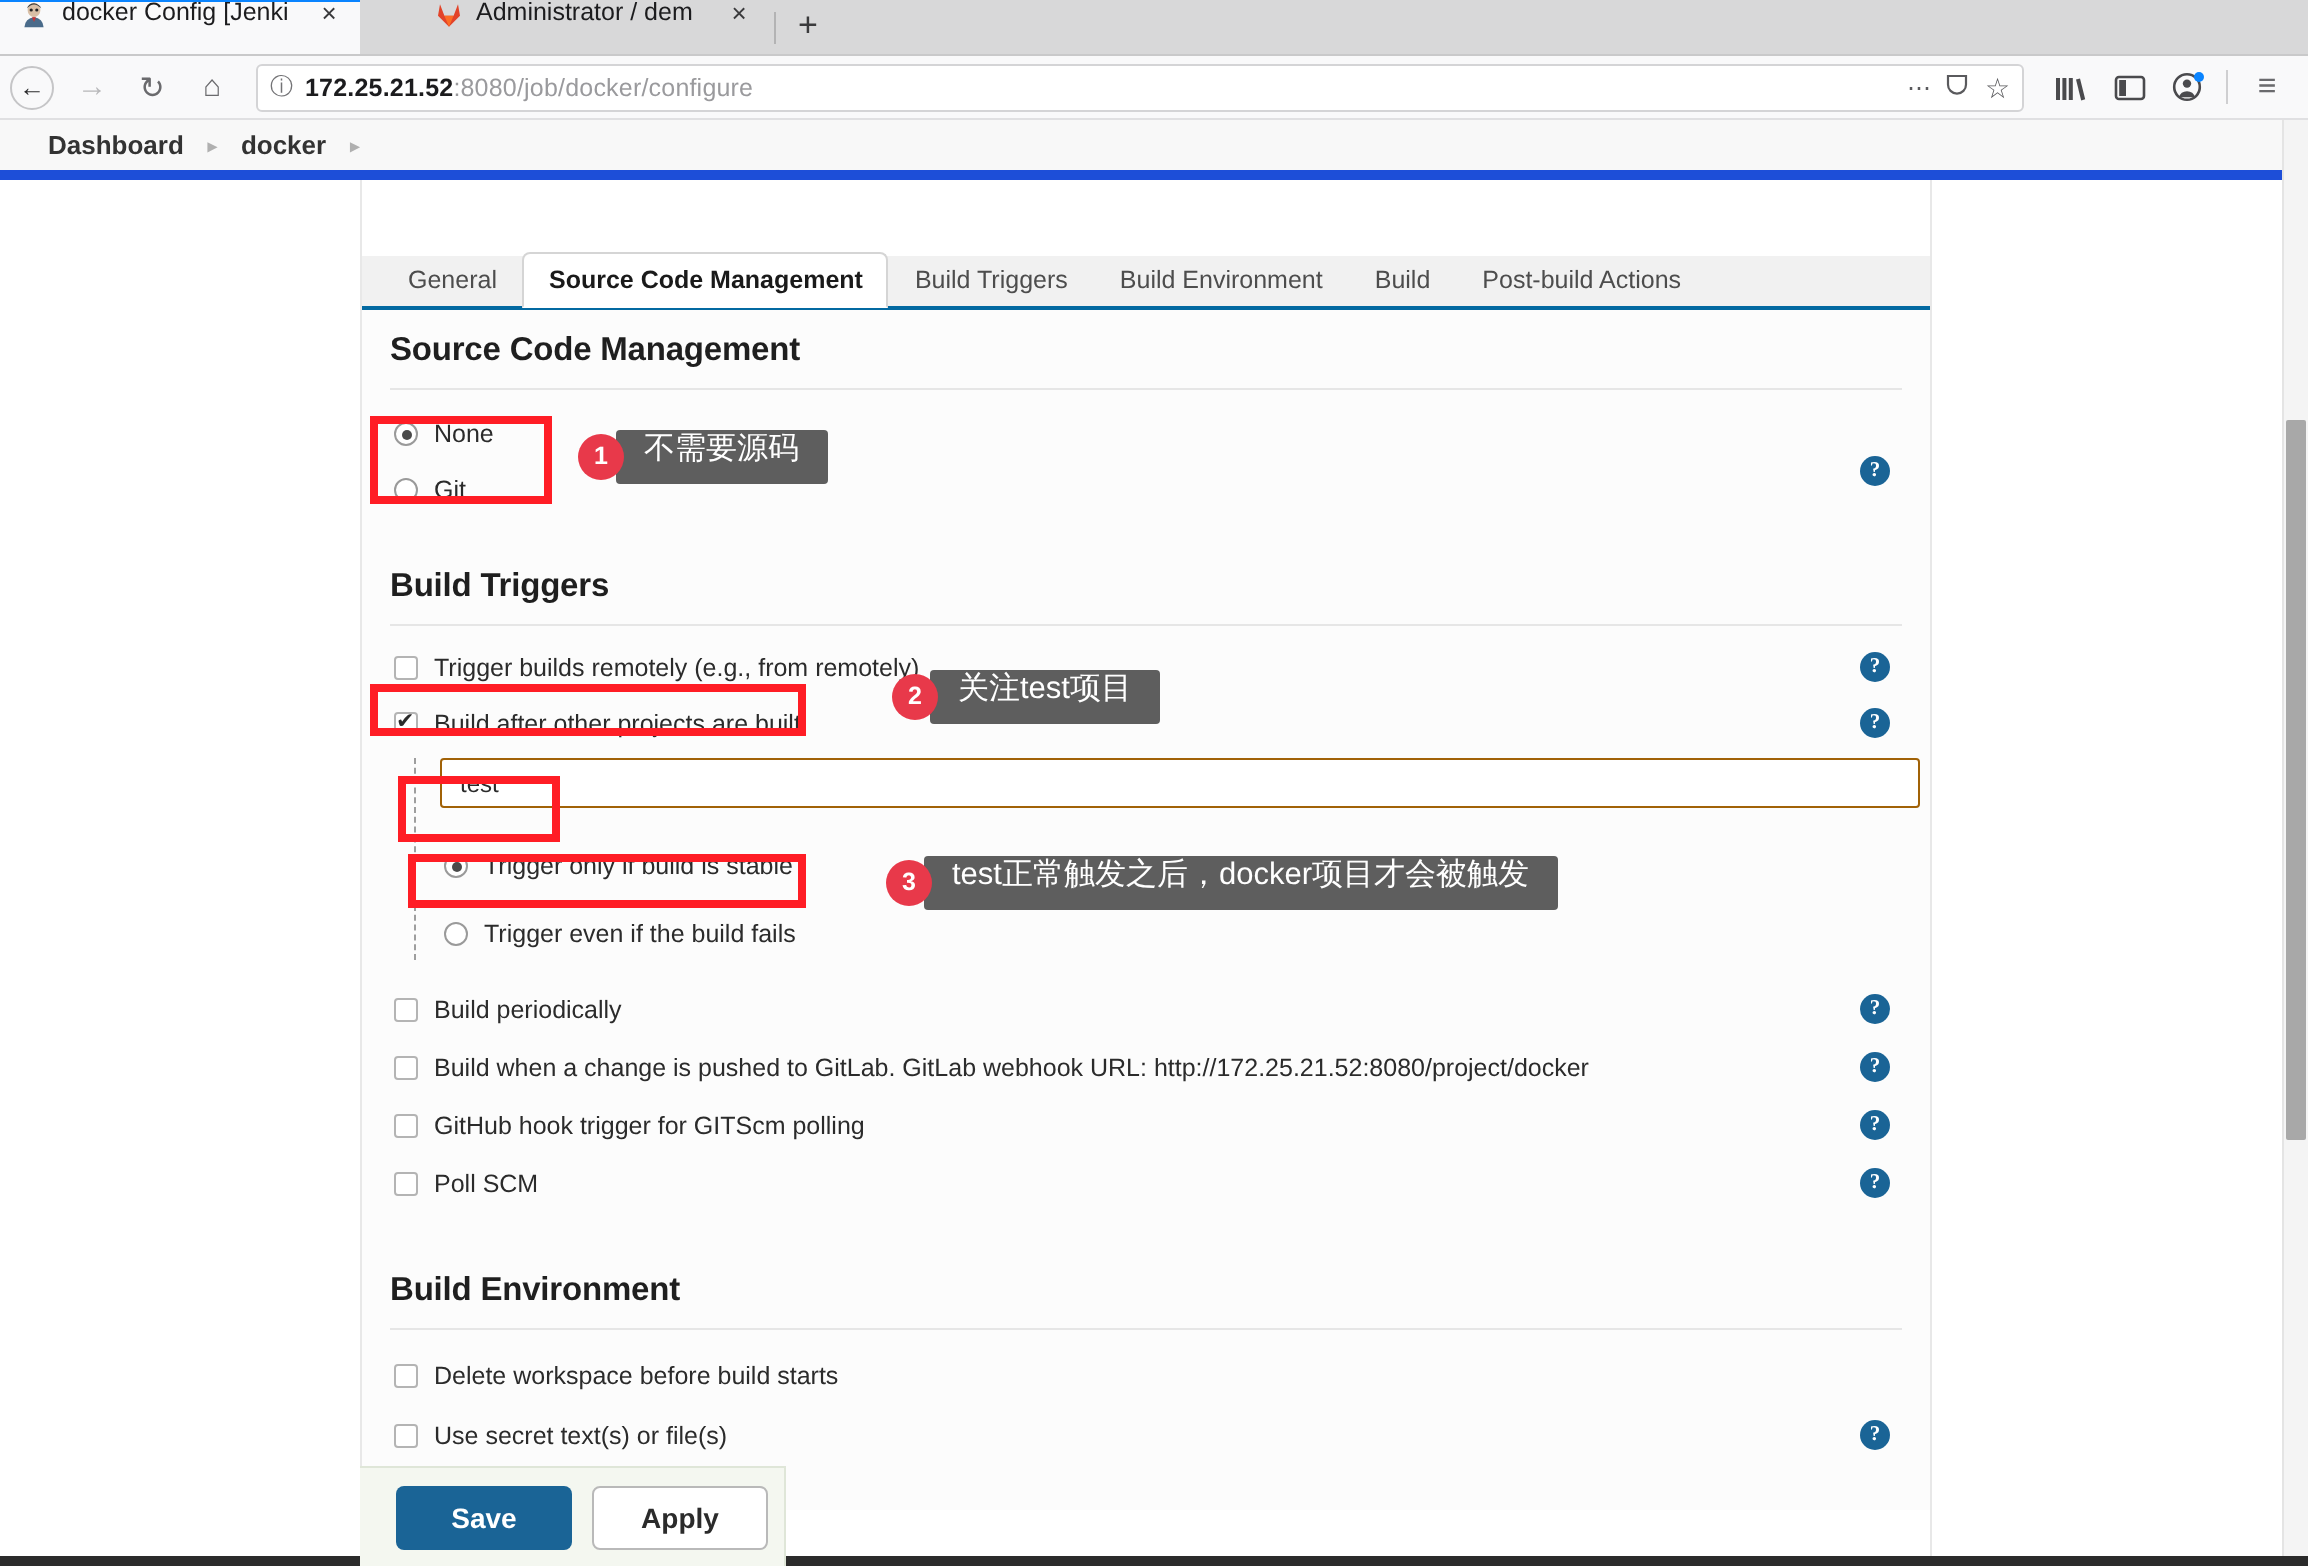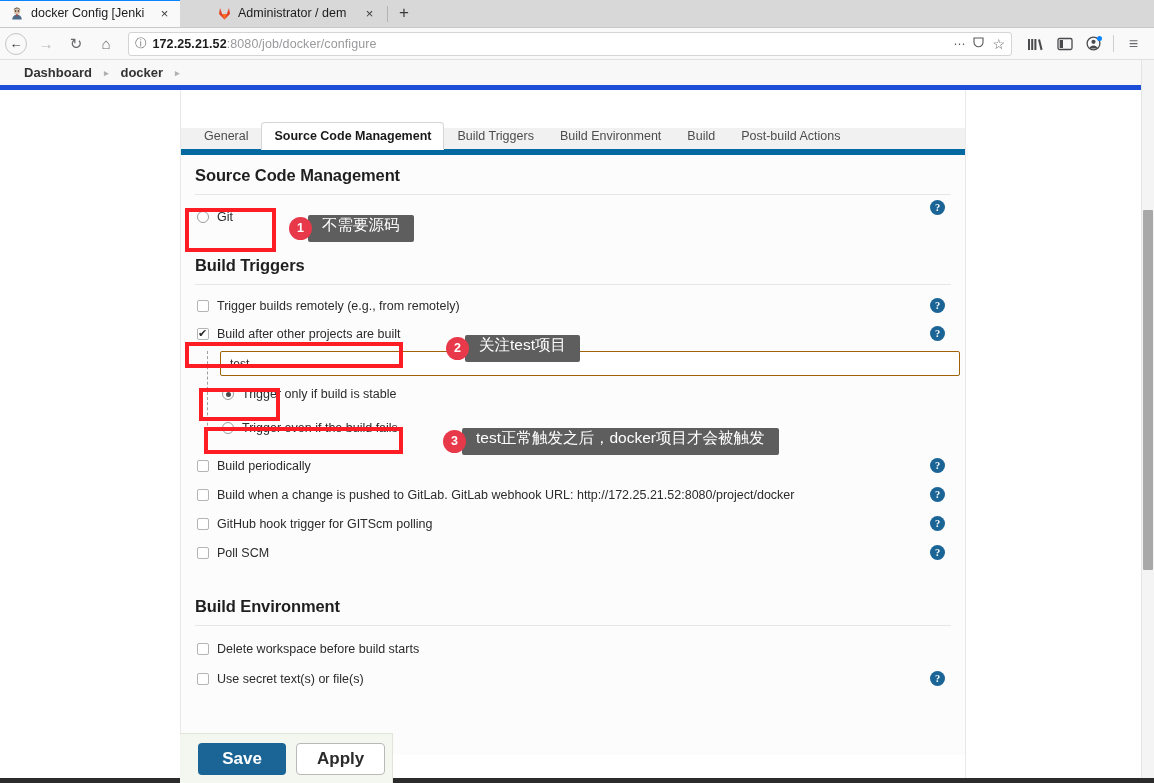--- a/index.html
+++ b/index.html
@@ -14,21 +14,21 @@
   
   .browser { width: 1154px; height: 783px; position: relative; background: #f9f9fa; }
 
   .tabstrip {
     height: 28px; background: #d8d8d9;
     display: flex; align-items: flex-end;
     border-bottom: 1px solid #c9c9ca;
     position: relative;
   }
   .tab {
-    height: 28px; display: flex; align-items: center;
+    height: 28px; display: flex; align-items: flex-start;
     padding: 0 8px 0 9px; gap: 6px;
     font-size: 12.5px; color: #1c1c1e;
     position: relative; min-width: 0;
   }
   .tab.active { background: #f9f9fa; }
   .tab.active::before {
     content: ""; position: absolute; left: 0; right: 0; top: 0;
     height: 2px; background: #0a84ff;
   }
   .tab.inactive { background: #d8d8d9; margin-left: 27px; }
@@ -97,21 +97,21 @@
   .crumb-sep { color: #b0b0b0; font-size: 9px; padding: 0 10px; }
 
   .content {
     position: absolute; left: 180px; top: 30px;
     width: 786px; background: #ffffff;
     border-left: 1px solid #e8e8e8; border-right: 1px solid #e8e8e8;
     bottom: 0;
   }
 
   .tabbar {
-    height: 27px; background: #f1f1f1; border-bottom: 6px solid #0369a1;
+    height: 27px; background: #f1f1f1; border-bottom: 2px solid #0369a1;
     display: flex; align-items: flex-end; padding-left: 10px; margin-top: 38px;
   }
   .jtab {
     height: 27px; padding: 0 12px; display: flex; align-items: center;
     font-size: 12.5px; color: #4d4d4d; border: 1px solid transparent;
     position: relative;
   }
   .jtab.active {
     background: #ffffff; color: #1a1a1a; font-weight: 700;
     border: 1px solid #d5d5d5; border-bottom: 1px solid #ffffff;
@@ -195,21 +195,21 @@
     border-right: 8px solid #5e5e5e;
   }
 
   
   .savebar {
     position: absolute; left: 180px; bottom: 0; width: 213px; height: 50px;
     background: #f4f7f0; border-top: 1px solid #dfe6d8; border-right: 1px solid #dfe6d8;
     display: flex; align-items: center; gap: 10px; padding-left: 18px; z-index: 50;
   }
   .btn {
-    height: 32px; border-radius: 4px; font-size: 17px;
+    height: 32px; border-radius: 4px; font-size: 14px;
     display: flex; align-items: center; justify-content: center;
     padding: 0 20px; font-weight: 600;
   }
   .btn.primary { background: #1a6496; color: #fff; min-width: 88px; }
   .btn.secondary { background: #fff; color: #2b2b2b; border: 1px solid #b9b9b9; min-width: 88px; }
 
   
   .vscroll {
     position: absolute; right: 0; top: 0; width: 13px; height: 723px;
     background: #f4f4f4; border-left: 1px solid #e4e4e4;
@@ -329,20 +329,24 @@
         <div class="jtab">Build Environment</div>
         <div class="jtab">Build</div>
         <div class="jtab">Post-build Actions</div>
       </div>
 
       <div class="form">
 
         <div class="sec-title">Source Code Management</div>
         <div class="rows">
           <div class="row" style="min-height:28px;">
+            <span class="radio checked"></span>
+            <span class="row-label">None</span>
+          </div>
+          <div class="row" style="min-height:28px;">
             <span class="radio"></span>
             <span class="row-label">Git</span>
             <span class="help" style="top:-3px;">?</span>
           </div>
         </div>
 
         <div class="sec-gap"></div>
 
         <div class="sec-title">Build Triggers</div>
         <div class="rows">
@@ -355,21 +359,21 @@
 
           <div class="row" style="margin-top:2px;">
             <span class="cbox checked"></span>
             <span class="row-label">Build after other projects are built</span>
             <span class="help" style="top:5px;">?</span>
           </div>
 
           <div class="nested" style="margin-top:4px;">
             <div class="textfield">test</div>
 
-            <div class="row" style="margin-top:5px;">
+            <div class="row" style="margin-top:16px;">
               <span class="radio checked"></span>
               <span class="row-label">Trigger only if build is stable</span>
             </div>
             <div class="row" style="margin-top:8px;">
               <span class="radio"></span>
               <span class="row-label">Trigger even if the build fails</span>
             </div>
           </div>
 
           <div class="row" style="margin-top:12px;">

